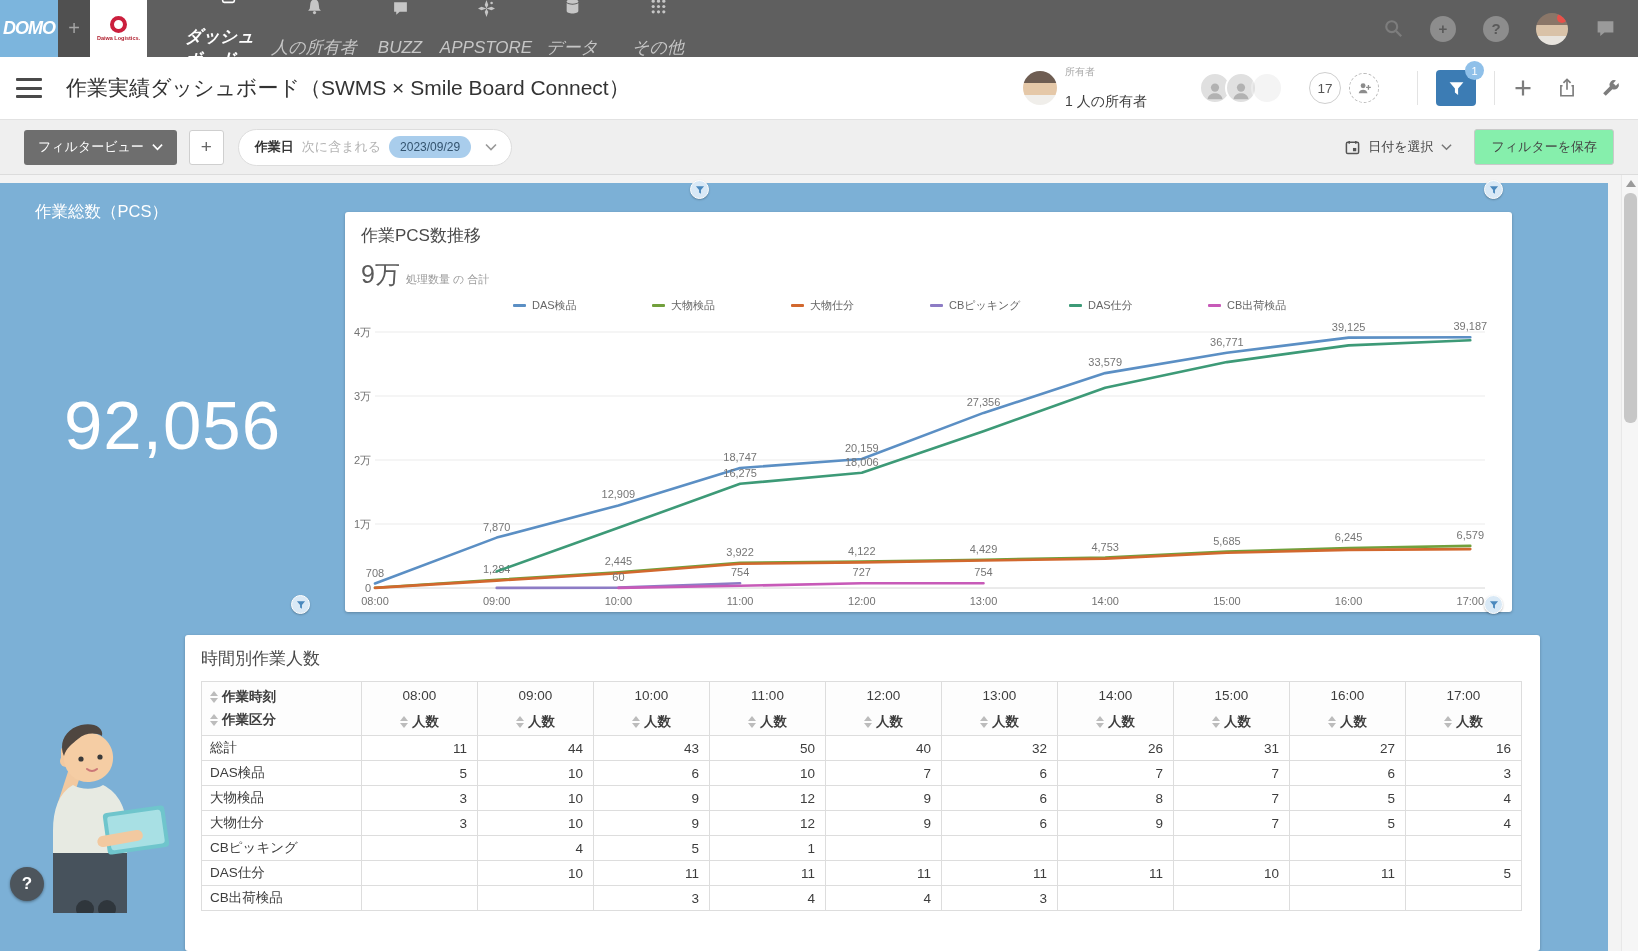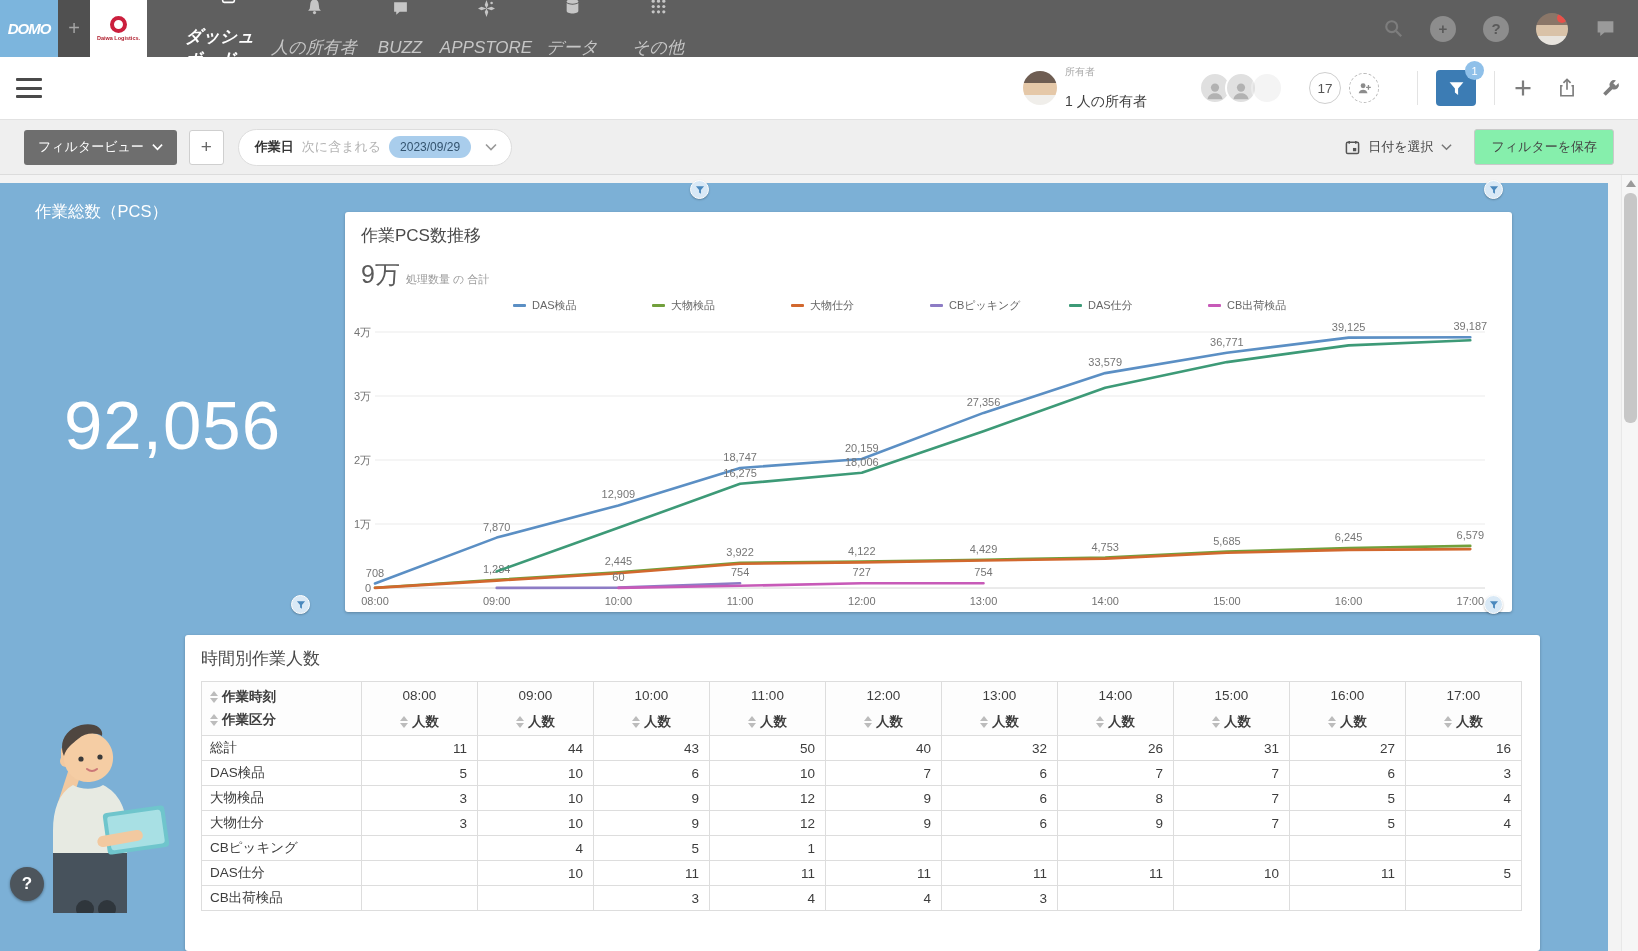--- a/index.html
+++ b/index.html
@@ -4,21 +4,21 @@
 <style>
   * { margin:0; padding:0; box-sizing:border-box; }
   html,body { width:1638px; height:951px; overflow:hidden; background:#fff;
     font-family:"Liberation Sans","DejaVu Sans",sans-serif; }
   #screen { position:relative; width:1638px; height:951px; background:#fff; }
 
   
   .topnav { position:absolute; top:0; left:0; width:1638px; height:57px; background:#5f5f5f;
     display:flex; align-items:stretch; }
   .domo-tile { width:58px; background:#7cb5dd; color:#fff; font-weight:bold; font-style:italic;
-    font-size:15px; display:flex; align-items:center; justify-content:center; letter-spacing:-1px; cursor:pointer; }
+    font-size:18px; display:flex; align-items:center; justify-content:center; letter-spacing:-1px; cursor:pointer; }
   .newtab-tile { width:32px; background:#505050; color:#a5a5a5; font-size:20px;
     display:flex; align-items:center; justify-content:center; cursor:pointer; }
   .org-tile { width:57px; background:#fff; display:flex; flex-direction:column; align-items:center;
     justify-content:center; gap:2px; cursor:pointer; }
   .org-ring { width:17px; height:17px; border:4px solid #cb1f3d; border-radius:50%; }
   .org-name { font-size:5.5px; font-weight:bold; color:#b0202f; white-space:nowrap; }
   .nav-items { display:flex; margin-left:38px; }
   .nav-item { width:86px; display:flex; flex-direction:column; align-items:center; justify-content:center;
     gap:16px; color:#c6c6c6; font-size:17px; cursor:pointer;font-style:italic; }
   .nav-item.active { color:#ffffff; font-weight:bold; }
@@ -222,20 +222,21 @@
     </div>
   </header>
 
   <div class="pageheader">
     <div class="hamburger">
         <span></span>
         <span></span>
         <span></span>
       </div>
     <div class="title-block">
+      <div class="page-title">作業実績ダッシュボード（SWMS × Smile Board Connect）</div>
     </div>
     <div class="ph-right">
       <div class="owner">
         <div class="owner-avatar"></div>
         <div>
           <div class="owner-label">所有者</div>
           <div class="owner-name">1 人の所有者</div>
         </div>
       </div>
       <div class="collab">

